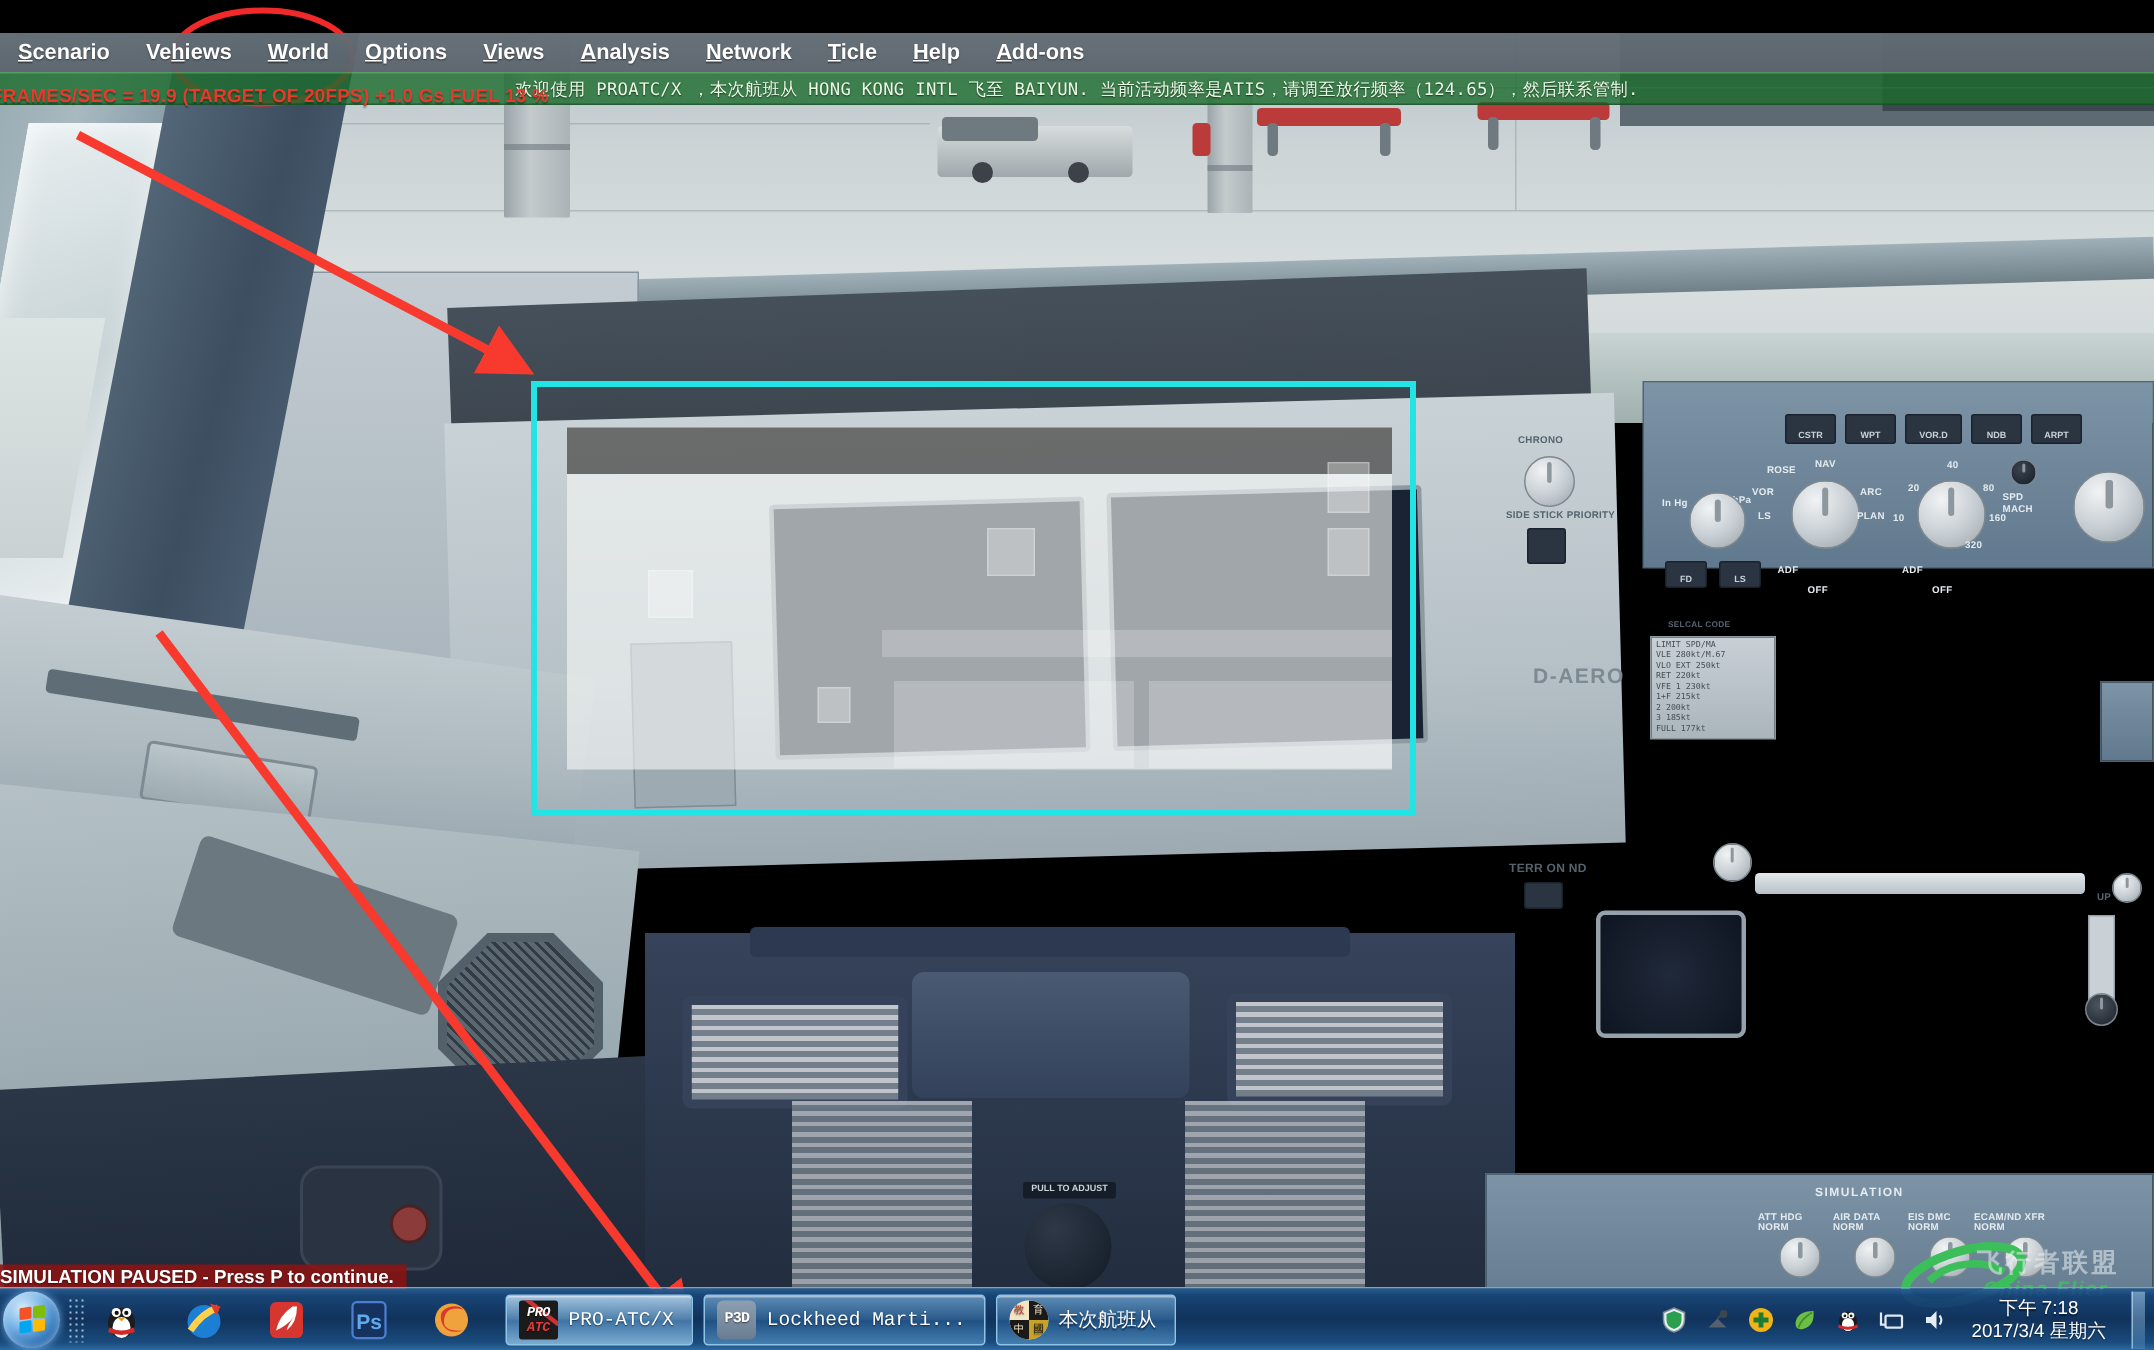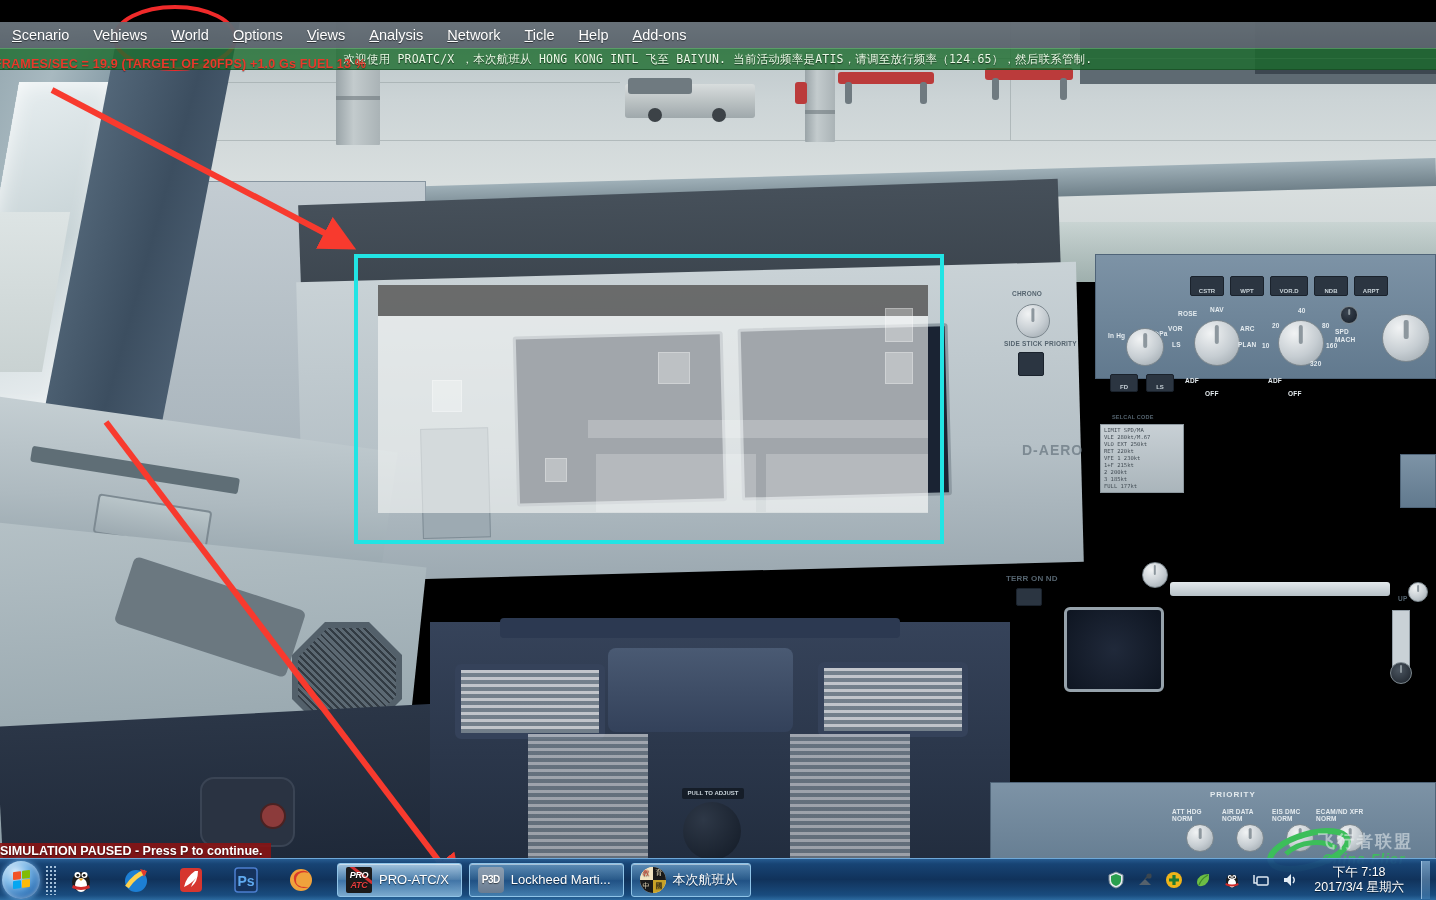--- a/index.html
+++ b/index.html
@@ -33,21 +33,21 @@
   .tb-btn.close { width:42px; background:linear-gradient(180deg,#7fb2dd,#4185c1 45%,#346fab 55%,#63a0d4); }
 
   
   .menubar {
     position:absolute; left:0; top:22px; width:1436px; height:26px;
     z-index:38; display:flex; align-items:center;
     background:linear-gradient(180deg, rgba(90,100,108,.88), rgba(72,82,92,.9));
   }
   .menubar .mbg { position:absolute; inset:0; background:rgba(105,115,122,.55); }
   .menu-item {
-    position:relative; color:#ffffff; font-size:14.5px; font-weight:normal;
+    position:relative; color:#ffffff; font-size:14.5px; font-weight:bold;
     padding:0 12px; white-space:nowrap; text-shadow:0 1px 1px rgba(0,0,0,.5);
   }
   .menu-item u { text-decoration:underline; }
 
   
   .atc-banner {
     position:absolute; left:0; top:48px; width:1436px; height:22px;
     background:rgba(27,108,45,.80);
     border-top:1px solid rgba(120,190,130,.5);
     border-bottom:1px solid rgba(20,70,30,.6);
@@ -286,21 +286,21 @@
     display:flex; align-items:center; justify-content:center; flex:none;
   }
   .winflag { width:17px; height:17px; display:grid; grid-template-columns:1fr 1fr; grid-template-rows:1fr 1fr; gap:1.5px; transform:skewY(-7deg); }
   .winflag i { display:block; border-radius:1px; }
   .grip { width:11px; height:30px; margin:0 5px; flex:none;
     background-image:radial-gradient(rgba(210,235,255,.75) 0.8px, transparent 1px);
     background-size:4px 4px; }
   .qlaunch { display:flex; gap:27px; margin-left:6px; flex:none; }
   .qicon { width:28px; height:28px; position:relative; }
 
-  .tb-tasks { display:flex; gap:7px; margin-left:22px; flex:none; }
+  .tb-tasks { display:flex; gap:7px; margin-left:22px; flex:none;font-family:Liberation Mono, monospace; }
   .task-btn {
     height:34px; display:flex; align-items:center; gap:7px; padding:0 12px 0 8px;
     border:1px solid #8fc4e8; border-radius:3px;
     background:linear-gradient(180deg, rgba(150,200,235,.55), rgba(70,135,190,.48) 48%, rgba(45,105,165,.55) 52%, rgba(110,175,220,.5));
     box-shadow:inset 0 1px 0 rgba(255,255,255,.45);
     color:#fff; font-size:13px; white-space:nowrap; text-shadow:0 1px 1px rgba(0,0,0,.55);
   }
   .task-btn.active {
     background:linear-gradient(180deg, rgba(200,230,250,.78), rgba(120,180,225,.6) 48%, rgba(90,155,210,.62) 52%, rgba(165,210,240,.7));
   }
@@ -467,21 +467,21 @@
       <div style="position:absolute;left:1064px;top:585px;width:100px;height:85px;background:radial-gradient(circle at 50% 50%,#20293a,#0e1521);border:3px solid #96a2ab;border-radius:6px;"></div>
       <div class="rp-dark" style="left:1188px;top:415px;width:190px;height:145px;"></div>
       <div class="rp-dark" style="left:1190px;top:578px;width:188px;height:152px;"></div>
       <div style="position:absolute;left:1170px;top:560px;width:220px;height:14px;background:linear-gradient(180deg,#e3e9ec,#b7c1c7);border-radius:3px;"></div>
 
       <div style="position:absolute;left:1392px;top:588px;width:18px;height:60px;background:#c9d1d6;border:1px solid #95a0a8;"></div>
       <div class="tiny-label dark" style="left:1398px;top:573px;">UP</div>
       <div class="knob" style="left:1390px;top:640px;width:22px;height:22px;background:radial-gradient(circle at 40% 35%,#4b5560,#1b2129);"></div>
 
       <div class="rp" style="left:990px;top:760px;width:446px;height:98px;"></div>
-      <div class="tiny-label" style="left:1210px;top:768px;font-size:8px;letter-spacing:1px;">PRIORITY</div>
+      <div class="tiny-label" style="left:1210px;top:768px;font-size:8px;letter-spacing:1px;">SIMULATION</div>
       <div class="tiny-label" style="left:1172px;top:786px;white-space:pre;line-height:7px;">ATT HDG
 NORM</div>
       <div class="tiny-label" style="left:1222px;top:786px;white-space:pre;line-height:7px;">AIR DATA
 NORM</div>
       <div class="tiny-label" style="left:1272px;top:786px;white-space:pre;line-height:7px;">EIS DMC
 NORM</div>
       <div class="tiny-label" style="left:1316px;top:786px;white-space:pre;line-height:7px;">ECAM/ND XFR
 NORM</div>
       <div class="knob" style="left:1186px;top:802px;width:28px;height:28px;"></div>
       <div class="knob" style="left:1236px;top:802px;width:28px;height:28px;"></div>

